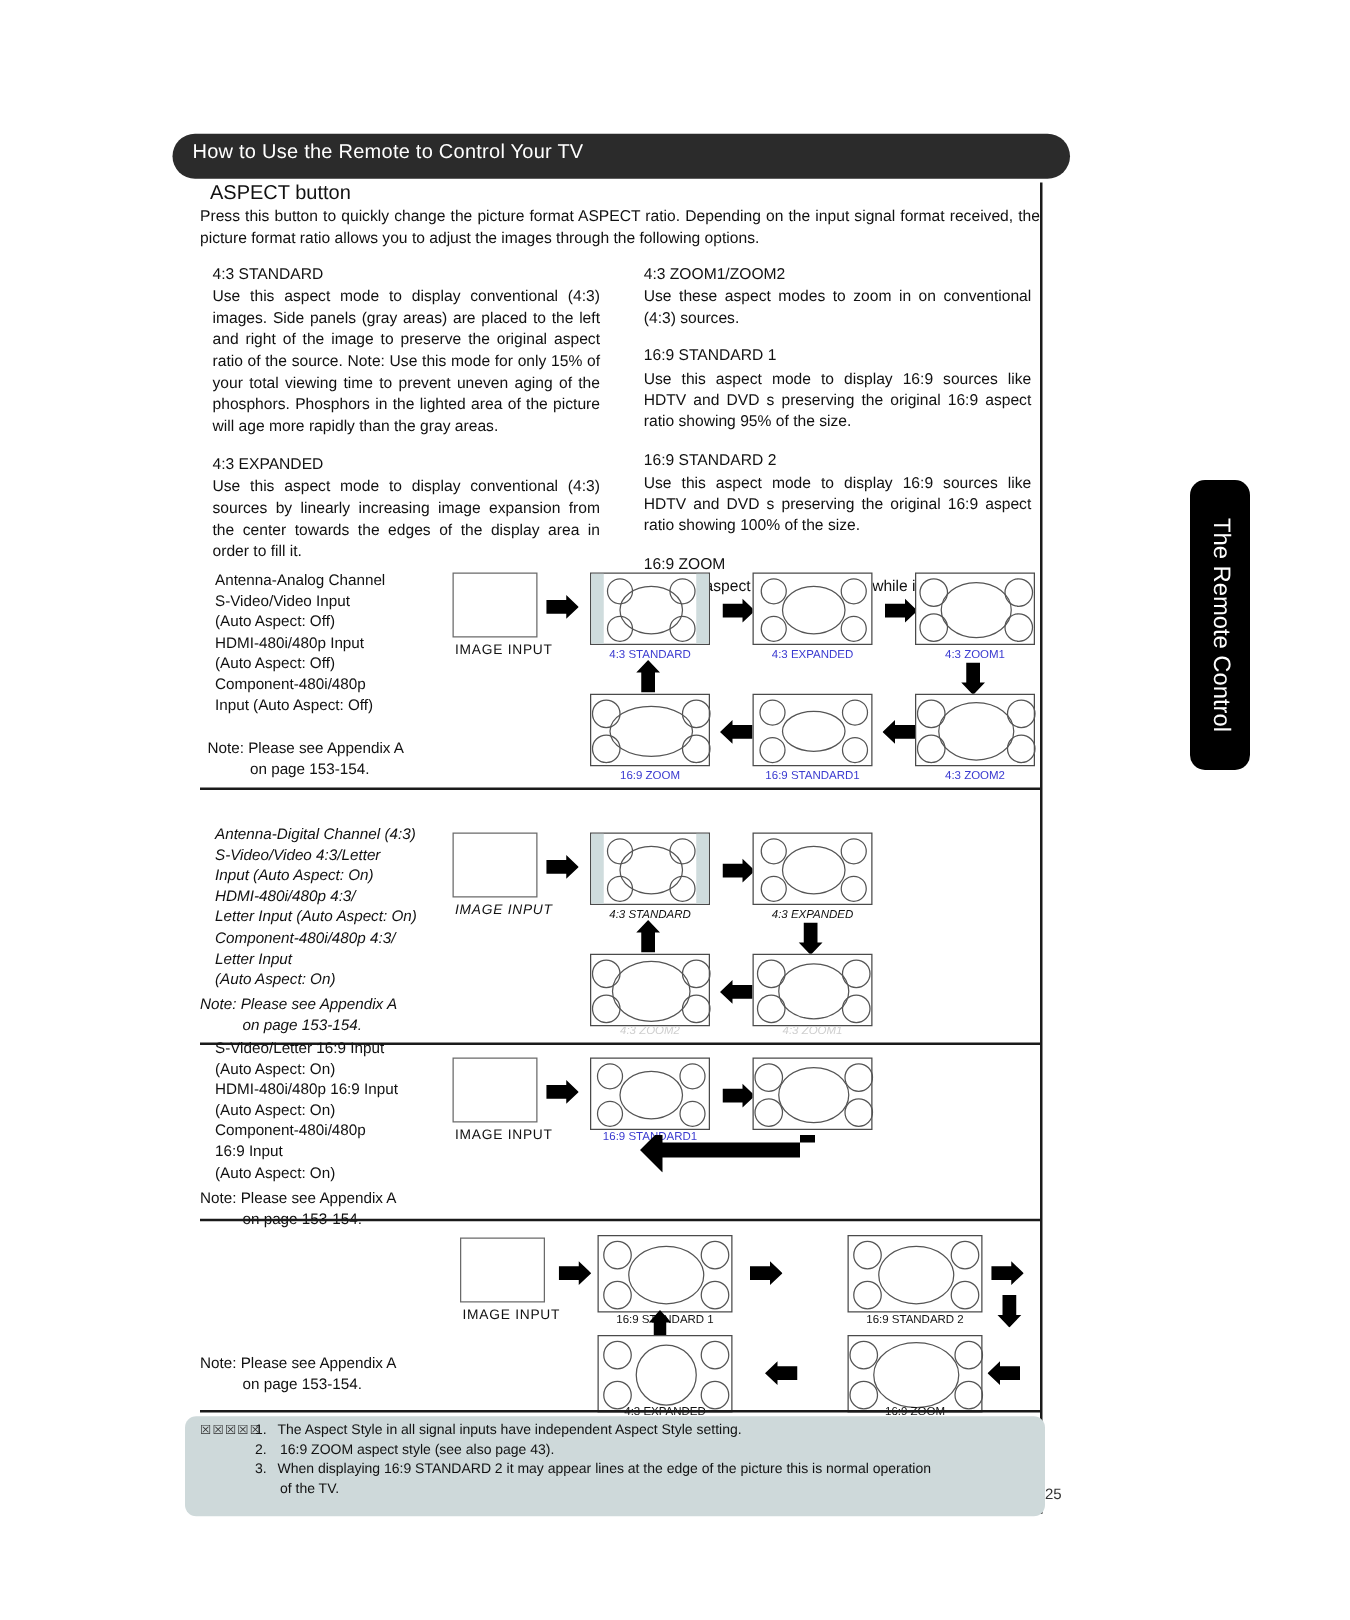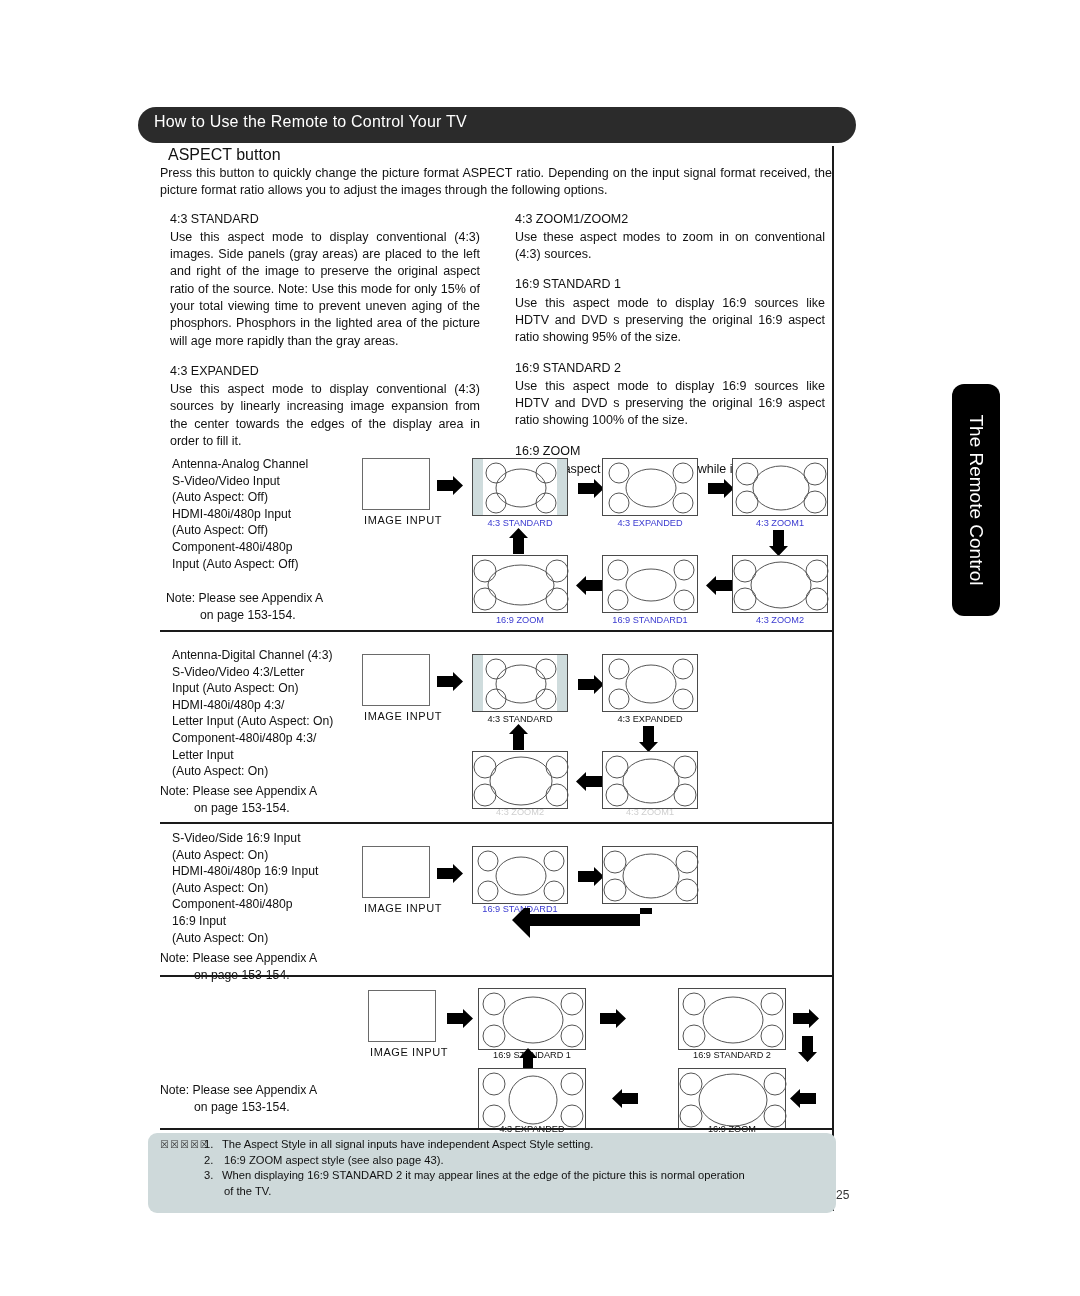--- a/index.html
+++ b/index.html
@@ -221,21 +221,21 @@
             <circle cx="12" cy="15" r="11" style="stroke:#555;stroke-width:1;fill:none"></circle>
             <circle cx="84" cy="15" r="11" style="stroke:#555;stroke-width:1;fill:none"></circle>
             <circle cx="12" cy="43" r="11" style="stroke:#555;stroke-width:1;fill:none"></circle>
             <circle cx="84" cy="43" r="11" style="stroke:#555;stroke-width:1;fill:none"></circle>
             <ellipse cx="48" cy="29" rx="33" ry="20" style="stroke:#555;stroke-width:1;fill:none"></ellipse>
           </svg>
         </div>
         <div class="tvlabel blue" style="left: 472px; top: 615px; width: 96px;">16:9 ZOOM</div>
         <div style="position: absolute; left: 160px; top: 630px; width: 672px; height: 1.6px; background: rgb(26, 26, 26);"></div>
       </div>
-      <div style="position: absolute; left: 0px; top: 4px; width: 1080px; height: 920px;">
+      <div style="position: absolute; left: 0px; top: 16px; width: 1080px; height: 920px; font-style: italic;">
         <div class="blk-text" style="left: 172px; top: 643px;">
           <span class="ln">Antenna-Digital Channel (4:3)</span>
           <span class="ln">S-Video/Video 4:3/Letter</span>
           <span class="ln">Input (Auto Aspect: On)</span>
           <span class="ln">HDMI-480i/480p 4:3/</span>
           <span class="ln">Letter Input (Auto Aspect: On)</span>
           <span class="ln">Component-480i/480p 4:3/</span>
           <span class="ln">Letter Input</span>
           <span class="ln">(Auto Aspect: On)</span>
         </div>
@@ -306,21 +306,21 @@
             <circle cx="12" cy="43" r="11" style="stroke:#555;stroke-width:1;fill:none"></circle>
             <circle cx="84" cy="43" r="11" style="stroke:#555;stroke-width:1;fill:none"></circle>
             <ellipse cx="48" cy="29" rx="31" ry="24" style="stroke:#555;stroke-width:1;fill:none"></ellipse>
           </svg>
         </div>
         <div class="tvlabel fade" style="left: 472px; top: 803px; width: 96px;">4:3 ZOOM2</div>
         <div style="position: absolute; left: 160px; top: 818px; width: 672px; height: 1.6px; background: rgb(26, 26, 26);"></div>
       </div>
       <div style="position: absolute; left: 0px; top: 0px; width: 1080px; height: 1296px;">
         <div class="blk-text" style="left: 172px; top: 830px;">
-          <span class="ln">S-Video/Side 16:9 Input</span>
+          <span class="ln">S-Video/Letter 16:9 Input</span>
           <span class="ln">(Auto Aspect: On)</span>
           <span class="ln">HDMI-480i/480p 16:9 Input</span>
           <span class="ln">(Auto Aspect: On)</span>
           <span class="ln">Component-480i/480p</span>
           <span class="ln">16:9 Input</span>
           <span class="ln">(Auto Aspect: On)</span>
         </div>
         <div class="note" style="left: 160px; top: 950px;"><span class="ln">Note:  Please see Appendix  A</span><span class="ln2">on page  153-154.</span></div>
         <div class="tv plain" style="left: 362px; top: 846px; width: 68px; height: 52px;"></div>
         <div class="caption" style="left: 364px; top: 902px;">IMAGE INPUT</div>

